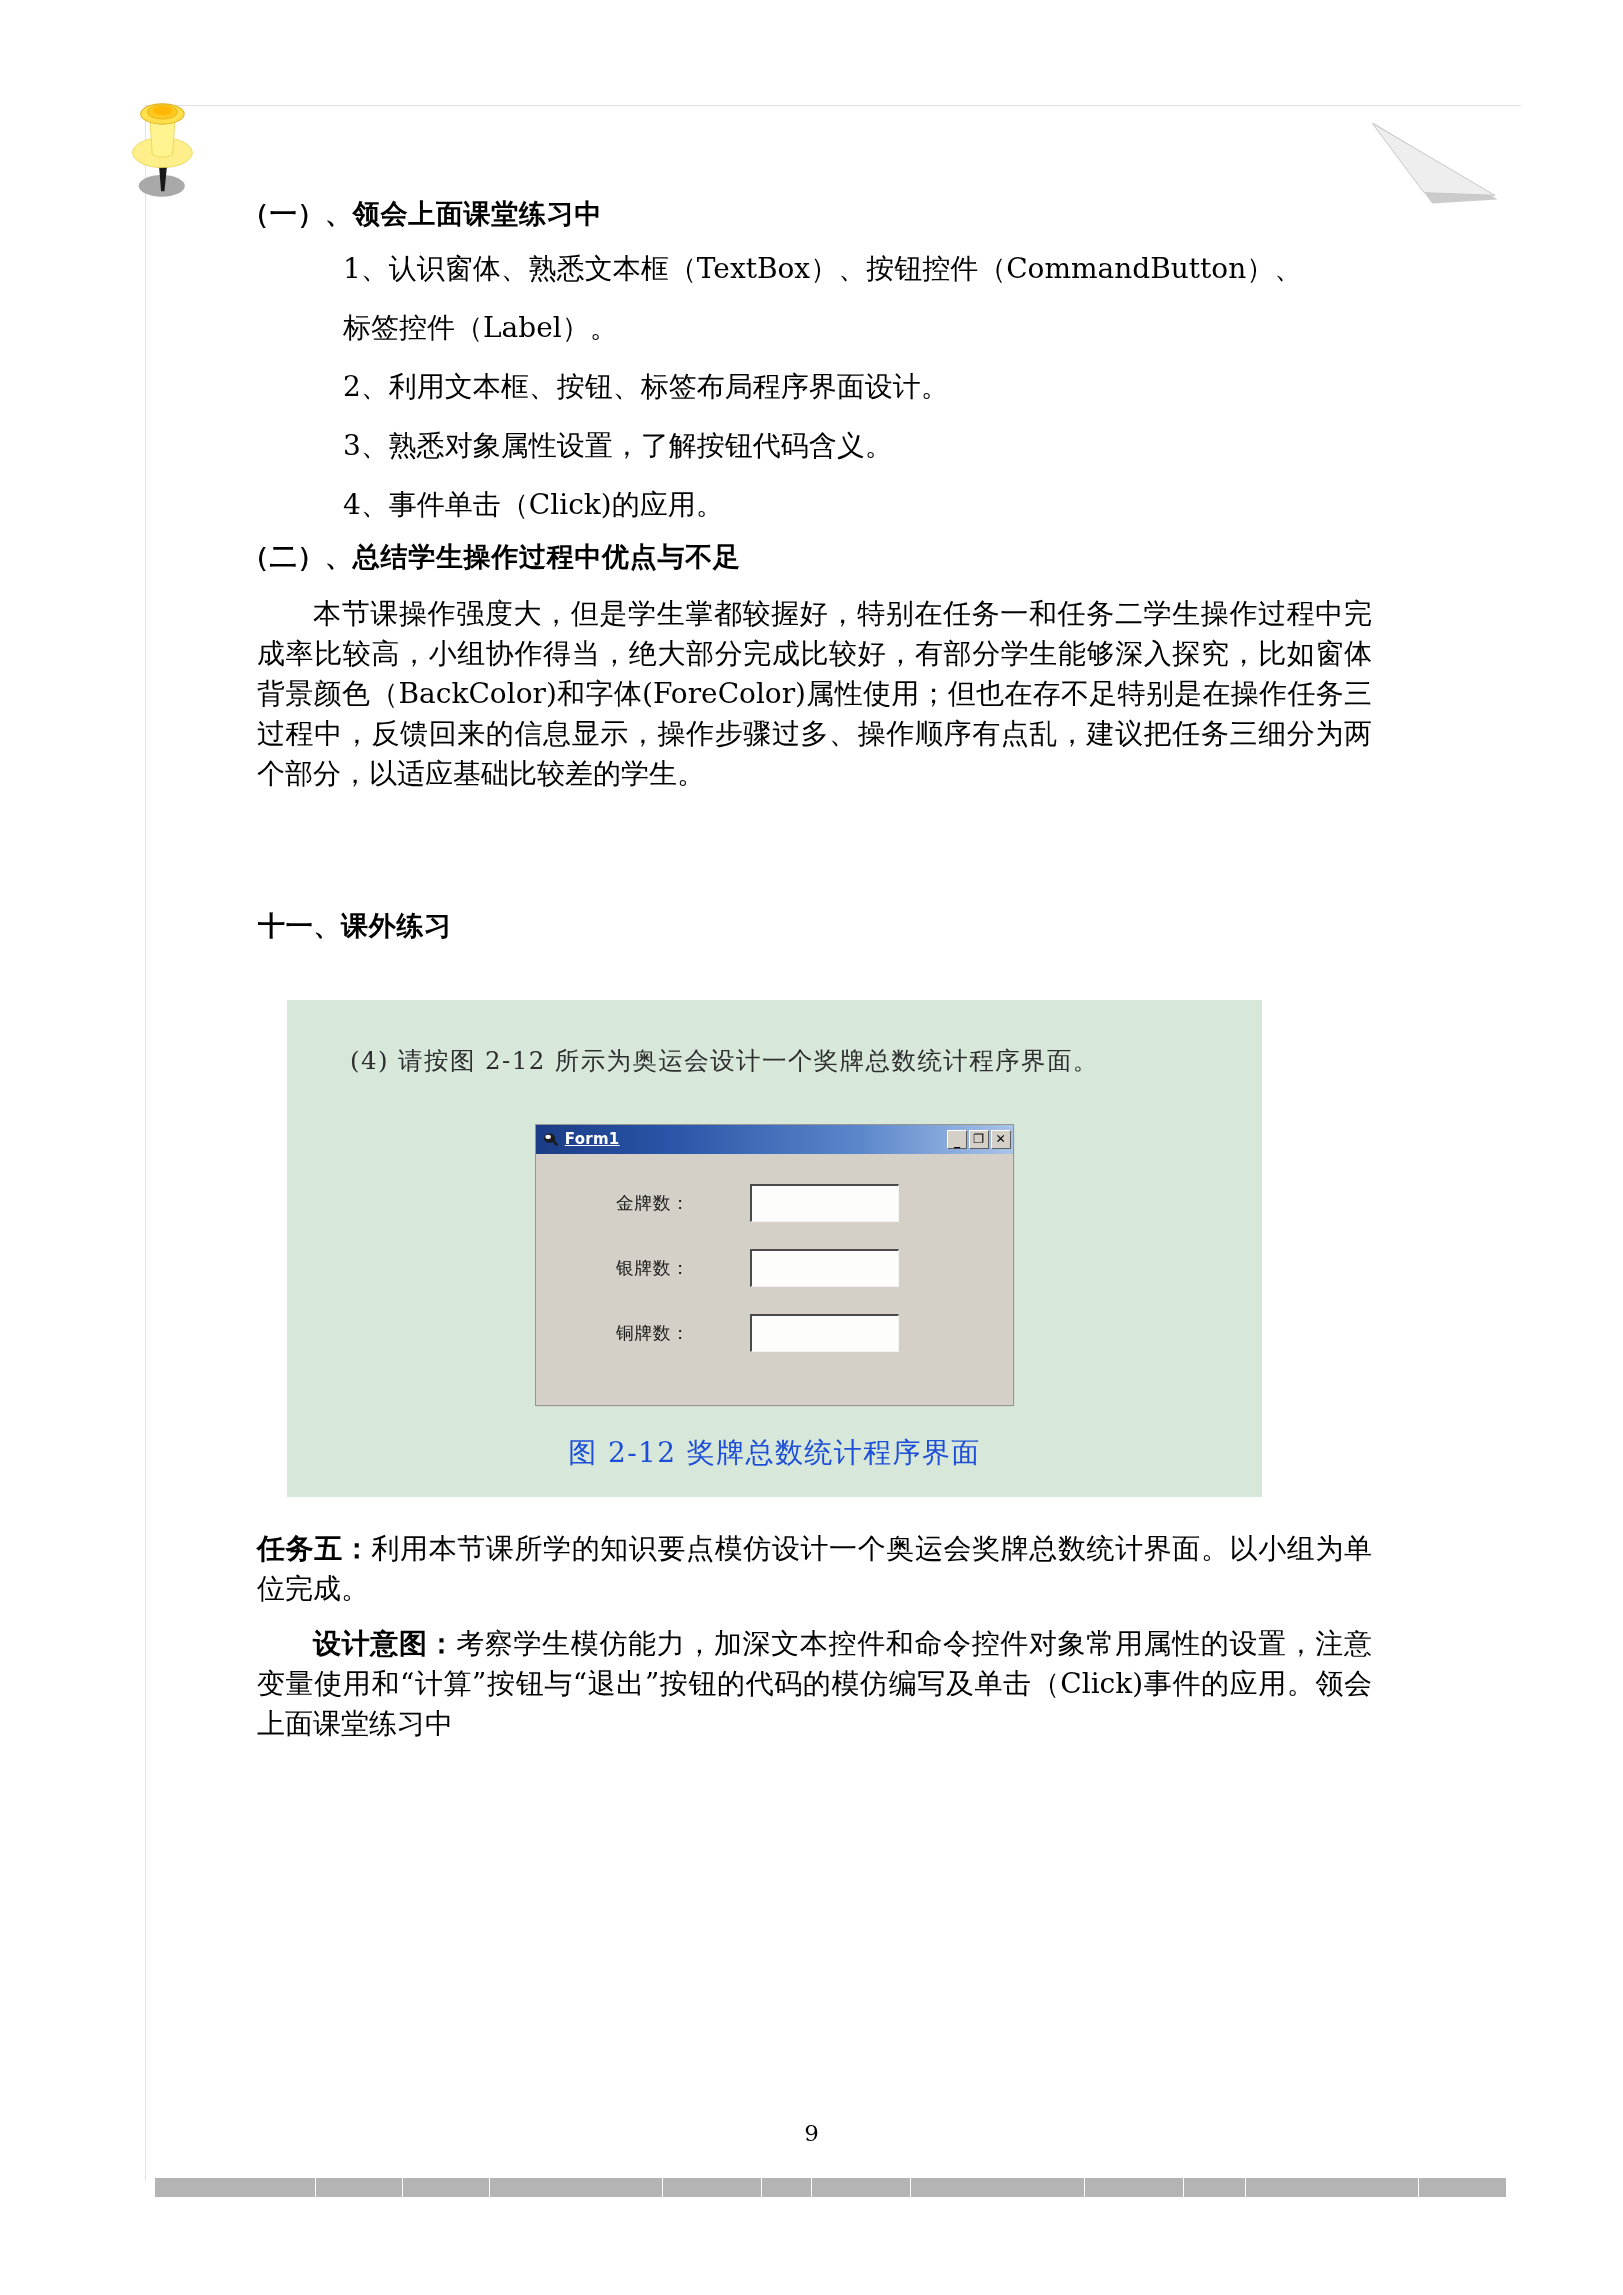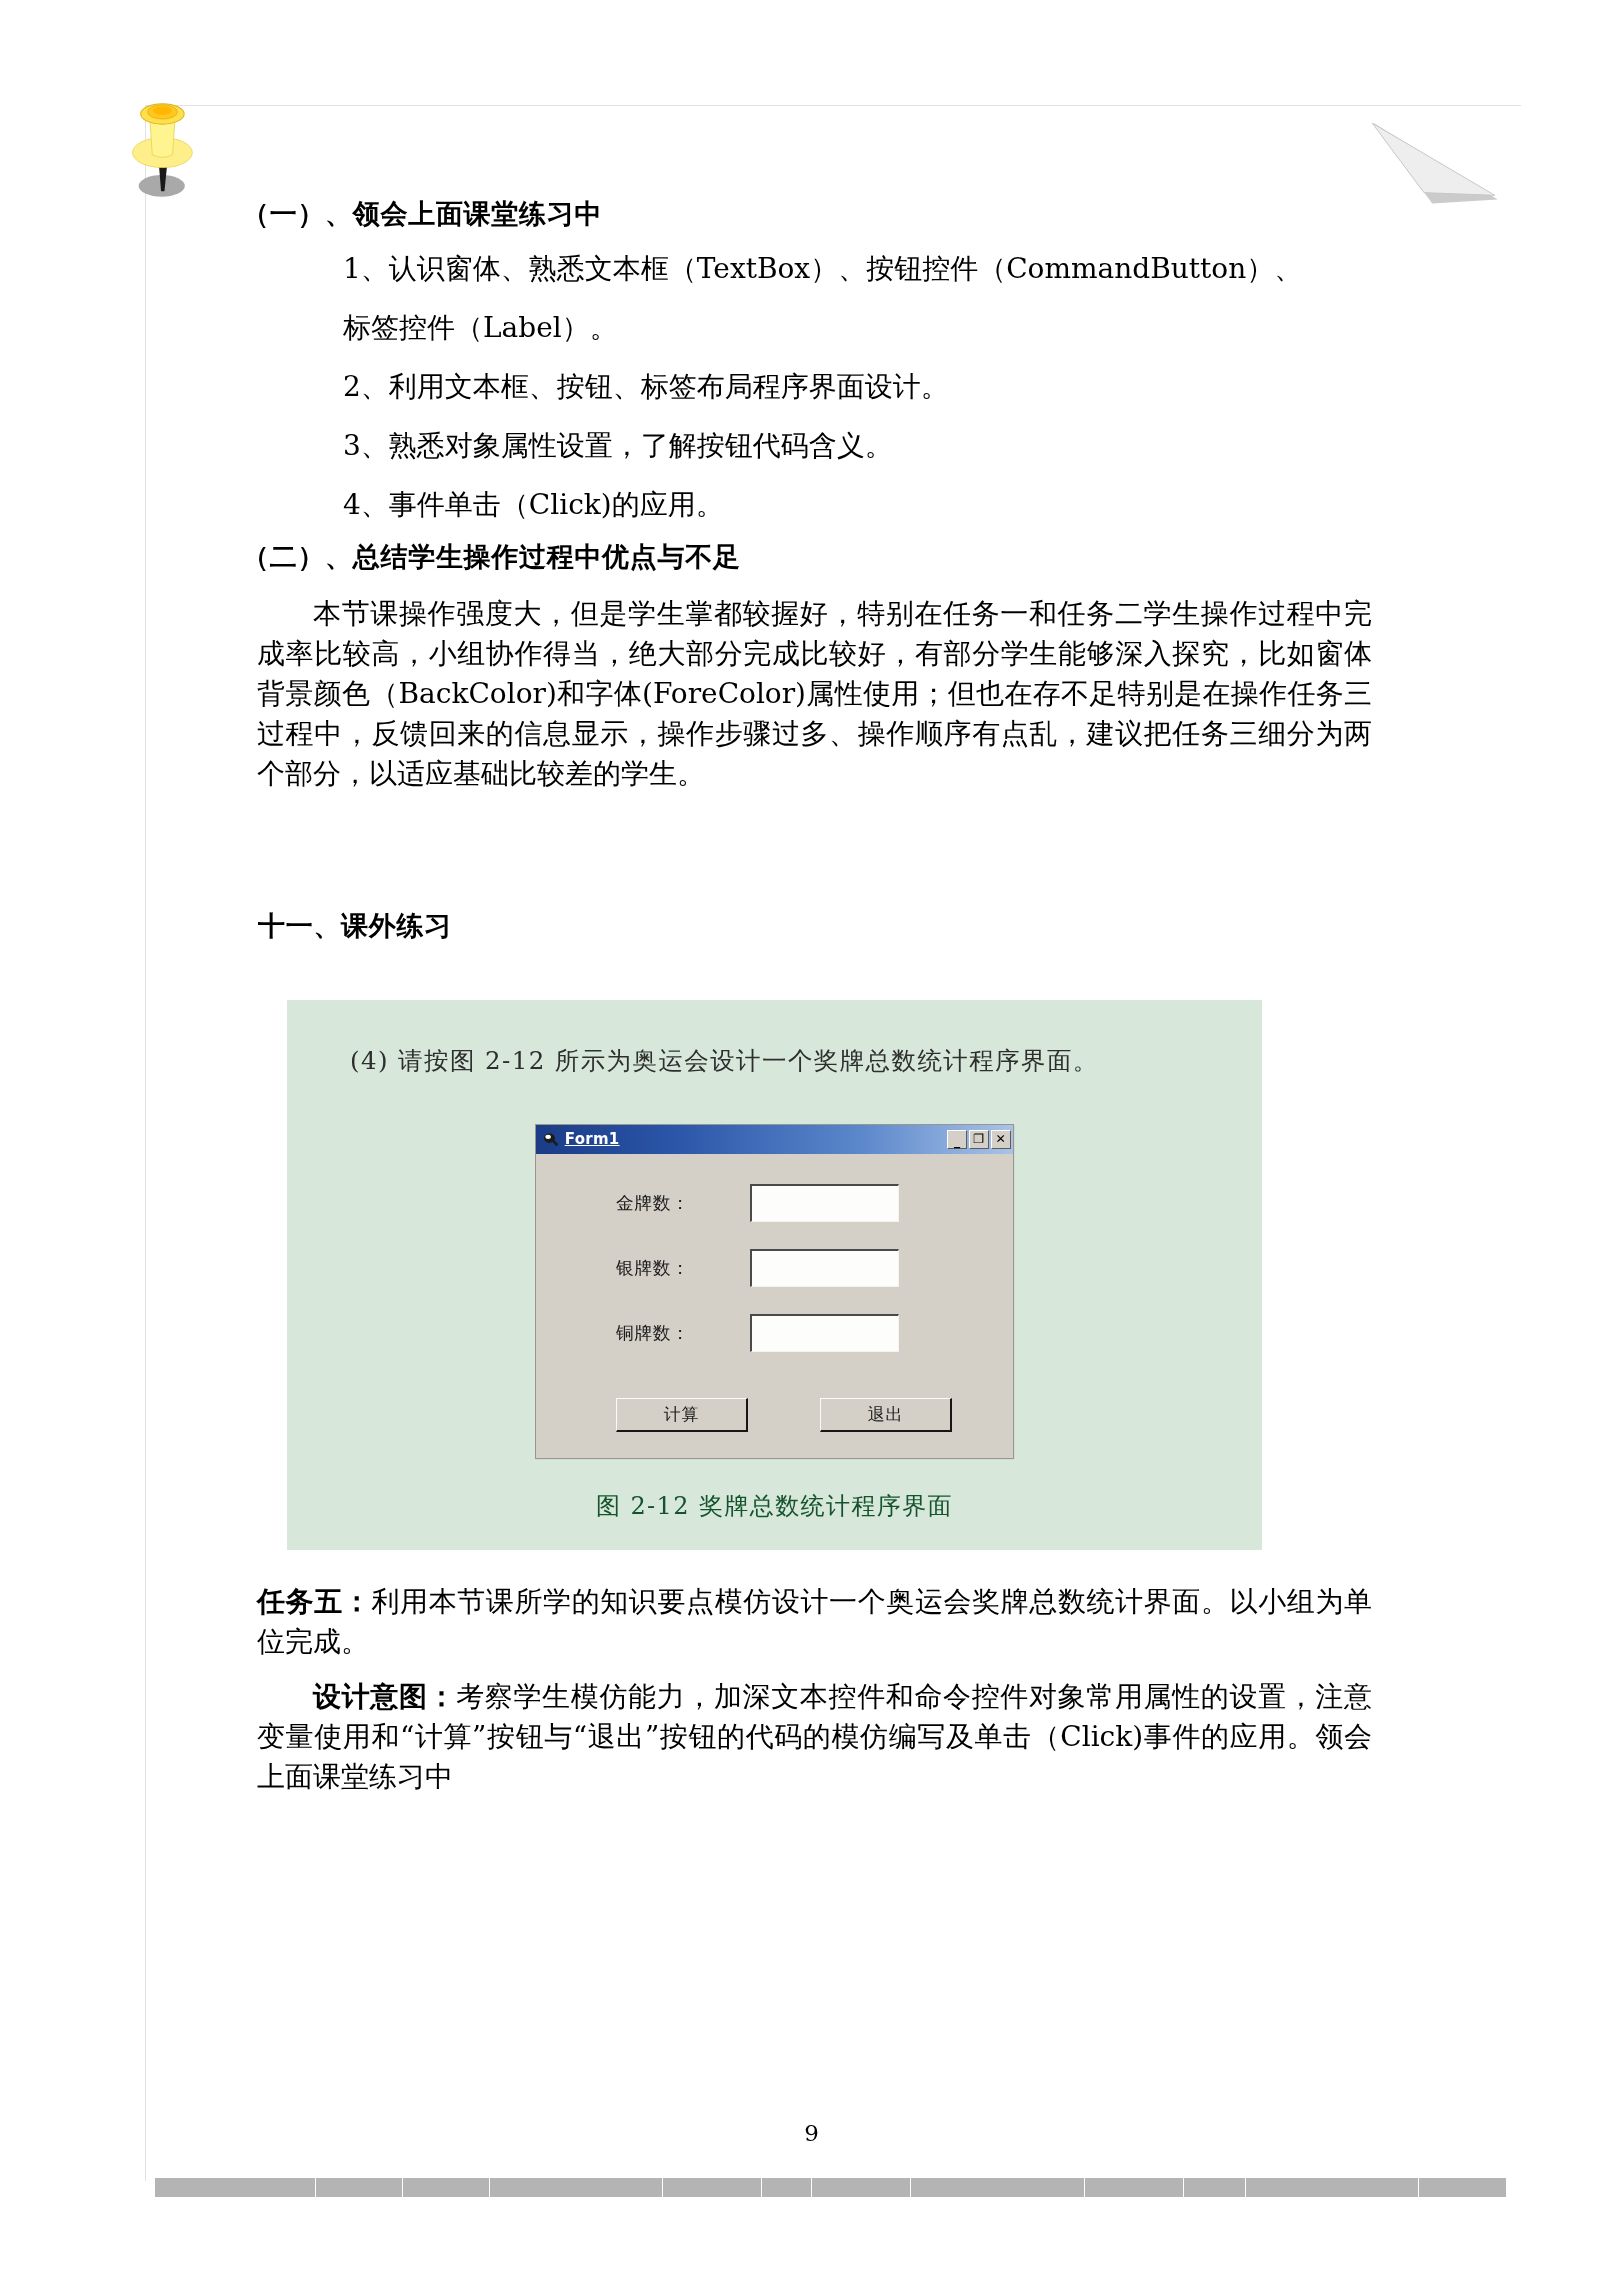--- a/index.html
+++ b/index.html
@@ -234,23 +234,23 @@
     align-items: center;
     justify-content: center;
     font-size: 17px;
     font-family: "DejaVu Serif", "Liberation Serif", serif;
     color: #1c1c1c;
     letter-spacing: 0.7px;
     filter: blur(0.1px);
   }
   #fig-caption {
     text-align: center;
-    font-size: 24px;
+    font-size: 28px;
     line-height: 34px;
-    color: #14532d;
+    color: #1d4ed8;
     padding: 30px 0 27px 0;
     letter-spacing: 1.4px;
     filter: blur(0.1px);
   }
 
   .strong-lead {
     font-family: "DejaVu Sans", "Liberation Sans", sans-serif;
     font-weight: bold;
   }
 
@@ -347,24 +347,20 @@
         <div class="vb-row">
           <span class="vb-label">银牌数：</span>
           <span class="vb-input" title=""></span>
         </div>
 
         <div class="vb-row">
           <span class="vb-label">铜牌数：</span>
           <span class="vb-input" title=""></span>
         </div>
 
-        <div id="vb-buttons">
-          <span class="vb-button">计算</span>
-          <span class="vb-button">退出</span>
-        </div>
 
       </div>
     </div>
 
     <div id="fig-caption">图 2-12  奖牌总数统计程序界面</div>
   </div>
 
   <div class="gap-sm"></div>
 
   <p class="body-para"><span class="strong-lead">任务五：</span><span>利用本节课所学的知识要点模仿设计一个奥运会奖牌总数统计界面。以小组为单位完成。</span></p>

